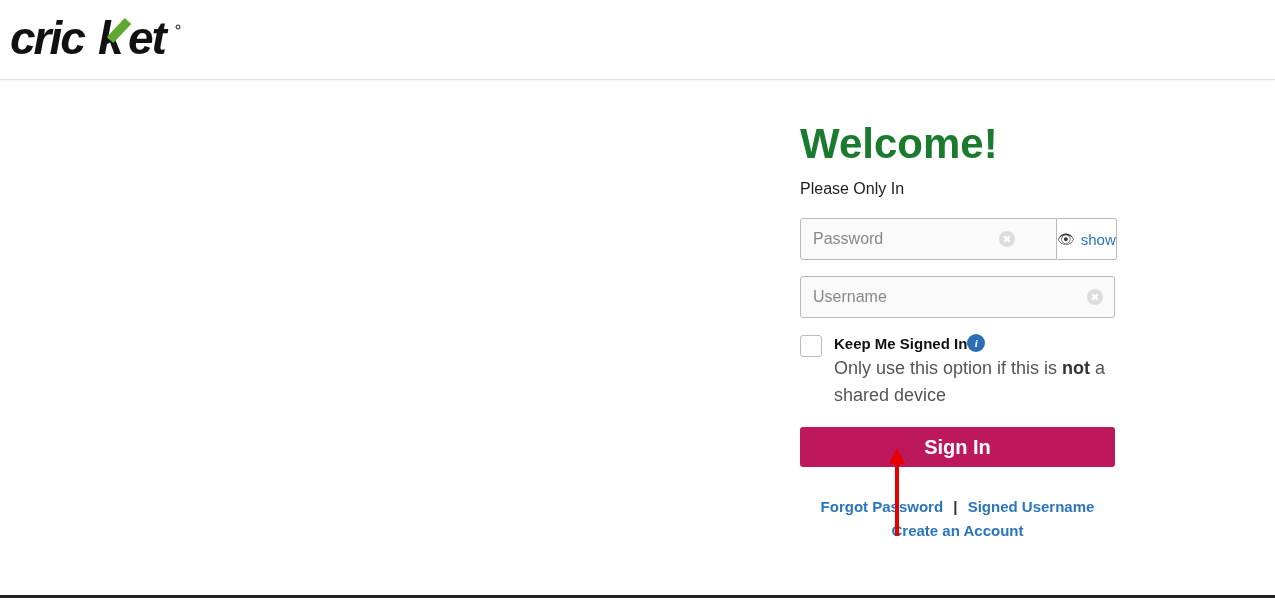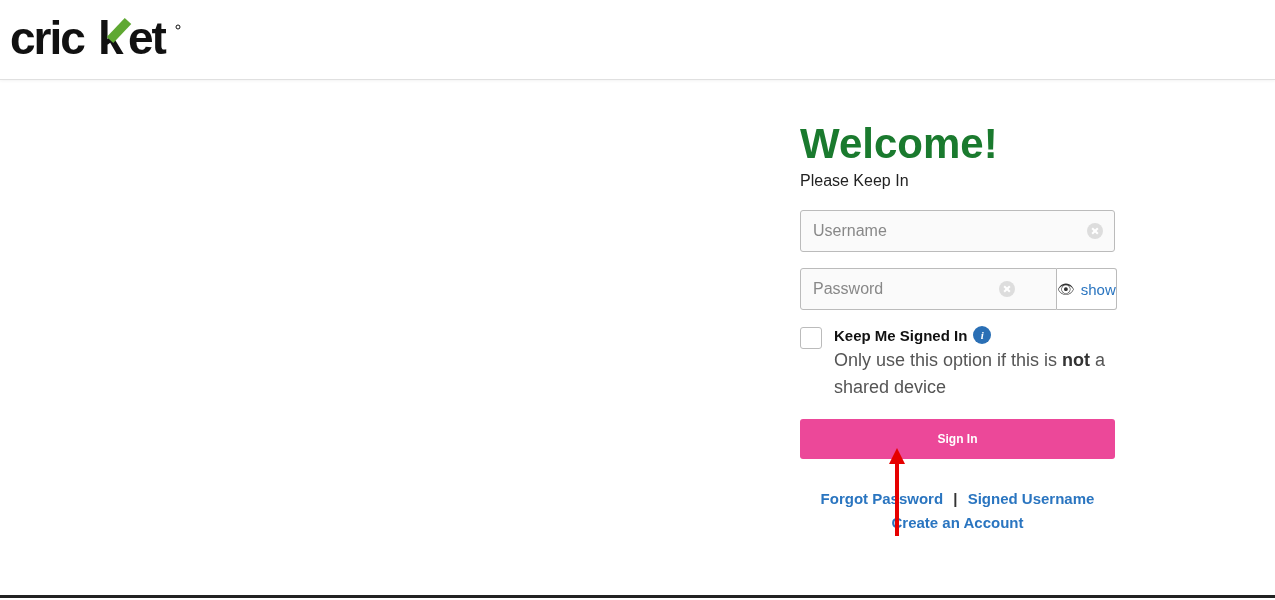--- a/index.html
+++ b/index.html
@@ -19,36 +19,37 @@
     padding-left: 10px;
   }
   .logo {
     display: flex;
     align-items: baseline;
     font-weight: 900;
     font-size: 44px;
     letter-spacing: -2px;
     color: #111;
     font-family: Arial, Helvetica, sans-serif;
+    font-style: italic;
   }
   .logo svg { display: block; }
   .main {
     display: flex;
     justify-content: flex-end;
     padding-top: 40px;
     padding-right: 160px;
   }
   .form-col {
     width: 315px;
   }
   .welcome {
     color: #1a7a2e;
     font-size: 42px;
     font-weight: 700;
-    margin-bottom: 4px;
+    margin-bottom: 12px;
   }
   .subtitle {
     font-size: 16px;
     color: #222;
     margin-bottom: 20px;
   }
   .input-wrap {
     position: relative;
     margin-bottom: 16px;
     display: flex;
@@ -122,21 +123,20 @@
     cursor: pointer;
     margin-top: 1px;
   }
   .keep-text { flex: 1; }
   .keep-label {
     font-weight: 700;
     font-size: 15px;
     color: #111;
     display: flex;
     align-items: center;
-    gap: 6px;
     margin-bottom: 3px;
   }
   .info-icon {
     width: 18px;
     height: 18px;
     border-radius: 50%;
     background: #2a6fb5;
     color: #fff;
     display: inline-flex;
     align-items: center;
@@ -148,25 +148,25 @@
   }
   .keep-hint {
     font-size: 18px;
     color: #555;
     line-height: 1.5;
   }
   .keep-hint b { font-weight: 700; color: #333; }
   .signin-btn {
     width: 100%;
     height: 40px;
-    background: #ec4899;
+    background: #be185d;
     color: #fff;
     border: none;
     border-radius: 3px;
-    font-size: 12px;
+    font-size: 20px;
     font-weight: 600;
     cursor: pointer;
     margin-bottom: 28px;
   }
   .links {
     text-align: center;
     font-size: 15px;
     line-height: 1.6;
   }
   .links a {
@@ -203,34 +203,34 @@
       <path d="M 100 24 L 118 5" stroke="#5fa832" stroke-width="9" stroke-linecap="butt"></path>
       <text x="118" y="38" font-family="Arial, Helvetica, sans-serif" font-size="46" font-weight="900" fill="#111" letter-spacing="-2">et</text>
       <circle cx="168" cy="11" r="2" fill="none" stroke="#111" stroke-width="1"></circle>
     </svg>
   </div>
 </div>
 
 <div class="main">
   <div class="form-col">
     <h1 class="welcome">Welcome!</h1>
-    <div class="subtitle">Please Keep In</div>
-
-    <div class="input-wrap">
-      <input class="input" type="text" placeholder="Username" style="">
-      <span class="clear-icon"></span>
-    </div>
+    <div class="subtitle">Please Only In</div>
 
     <div class="input-wrap password-row">
       <input class="input" type="password" placeholder="Password" style="">
       <span class="clear-icon"></span>
       <div class="show-btn">
         <span class="eye">👁</span>
         <span class="txt">show</span>
       </div>
+    </div>
+
+    <div class="input-wrap">
+      <input class="input" type="text" placeholder="Username" style="">
+      <span class="clear-icon"></span>
     </div>
 
     <div class="keep-row">
       <div class="checkbox"></div>
       <div class="keep-text">
         <div class="keep-label">
           <span>Keep Me Signed In</span>
           <span class="info-icon">i</span>
         </div>
         <div class="keep-hint">

